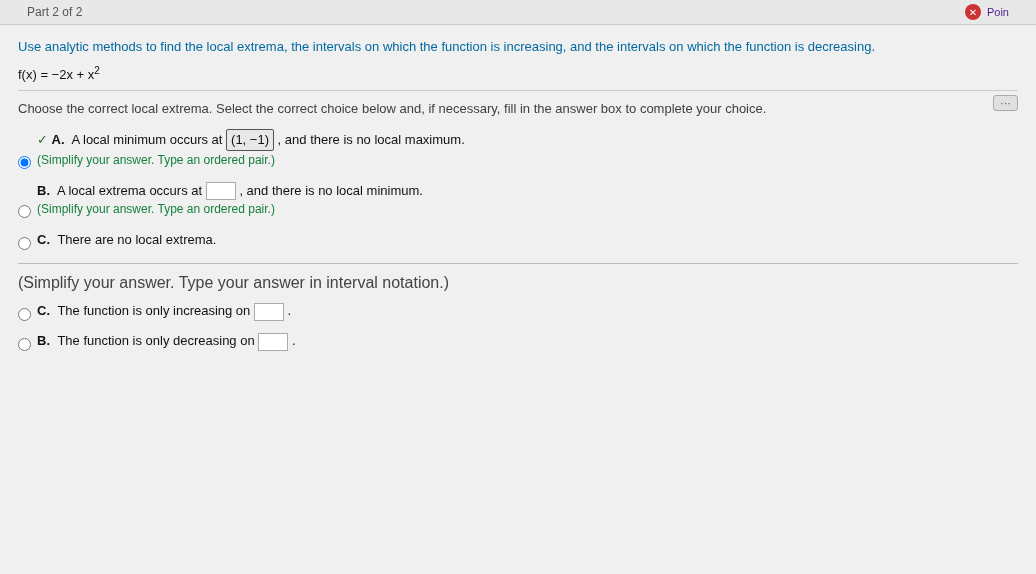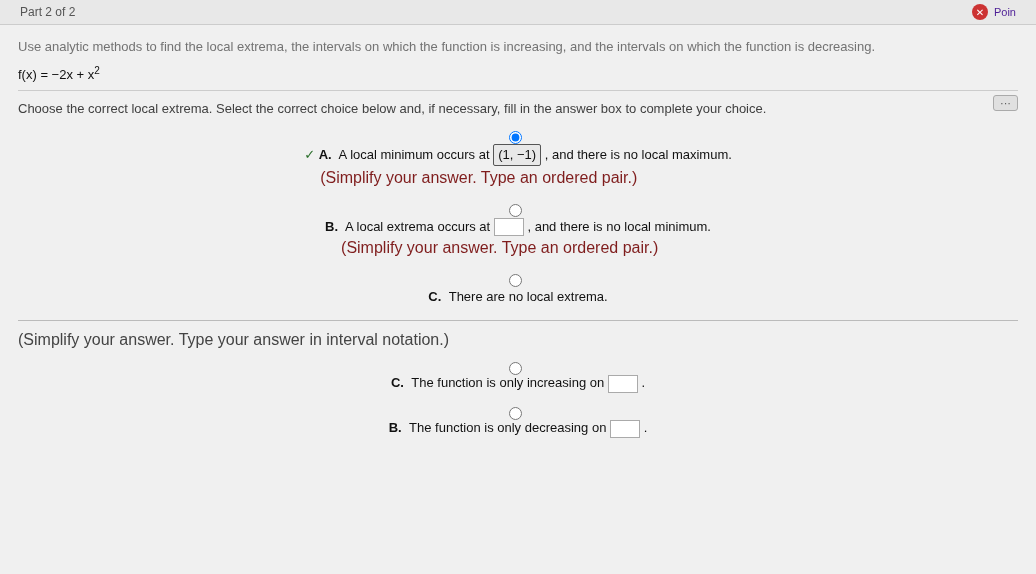--- a/index.html
+++ b/index.html
@@ -14,21 +14,21 @@
       max-width: 1036px;
       min-height: 574px;
       margin: 0 auto;
       padding: 0;
       position: relative;
     }
     .top-bar {
       display: flex;
       justify-content: space-between;
       align-items: center;
-      padding: 4px 20px;
+      padding: 4px 27px;
       background: #e8e8e8;
       border-bottom: 1px solid #ccc;
     }
     .top-bar-left {
       font-size: 12px;
       color: #555;
     }
     .top-bar-right {
       display: flex;
       align-items: center;
@@ -48,21 +48,21 @@
     }
     .points-label {
       font-size: 11px;
       color: #4c1d95;
     }
     .content-area {
       padding: 12px 18px;
     }
     .question-header {
       font-size: 13px;
-      color: #737373;
+      color: #0369a1;
       margin-bottom: 8px;
       line-height: 1.5;
     }
     .function-display {
       font-size: 13px;
       margin-bottom: 6px;
     }
     .divider {
       border: none;
       border-top: 1px solid #ccc;
@@ -83,42 +83,41 @@
       font-size: 13px;
       color: #404040;
       margin-bottom: 8px;
       line-height: 1.5;
     }
     .radio-group {
       margin-bottom: 4px;
     }
     .radio-option {
       display: flex;
-      align-items: center;
+      align-items: flex-end;
       margin-bottom: 6px;
       padding: 3px 0;
-      flex-direction: column;
     }
     .radio-option input[type="radio"] {
       margin-top: 2px;
       margin-right: 6px;
       flex-shrink: 0;
     }
     .radio-option .option-label {
       font-weight: bold;
       margin-right: 4px;
     }
     .option-text {
       line-height: 1.5;
     }
     .option-text .sub-line {
       display: block;
-      margin-left: 16px;
-      color: #7f1d1d;
-      font-size: 16px;
+      margin-left: 0;
+      color: #15803d;
+      font-size: 12px;
     }
     .answer-box-small {
       display: inline-block;
       border: 1px solid #aaa;
       background: white;
       min-width: 30px;
       height: 18px;
       vertical-align: middle;
     }
     .highlighted-answer {

